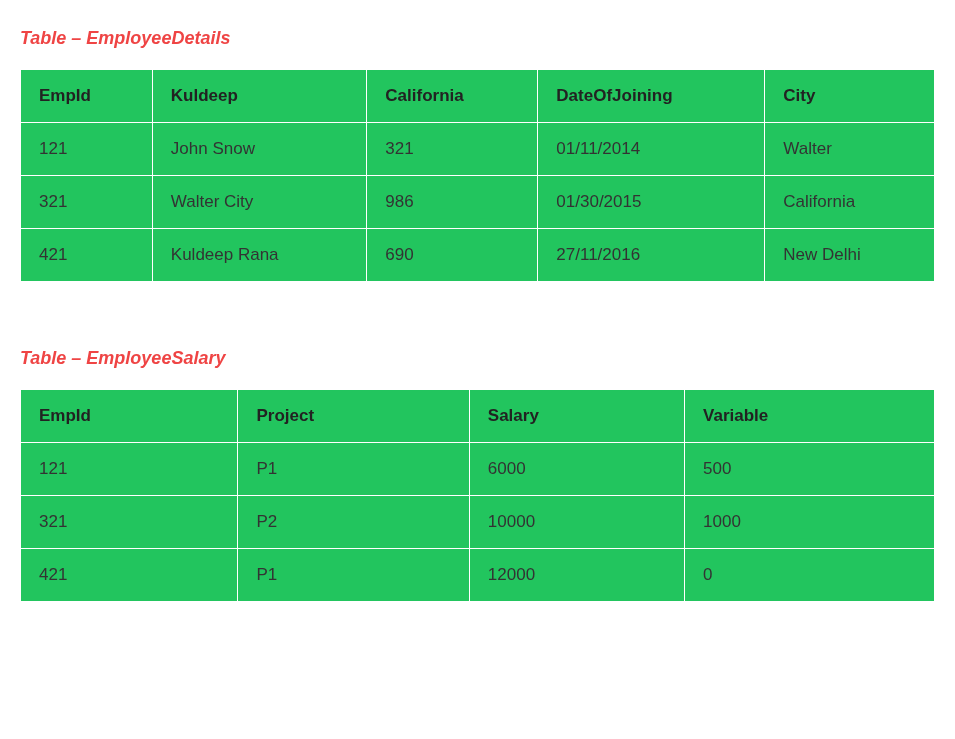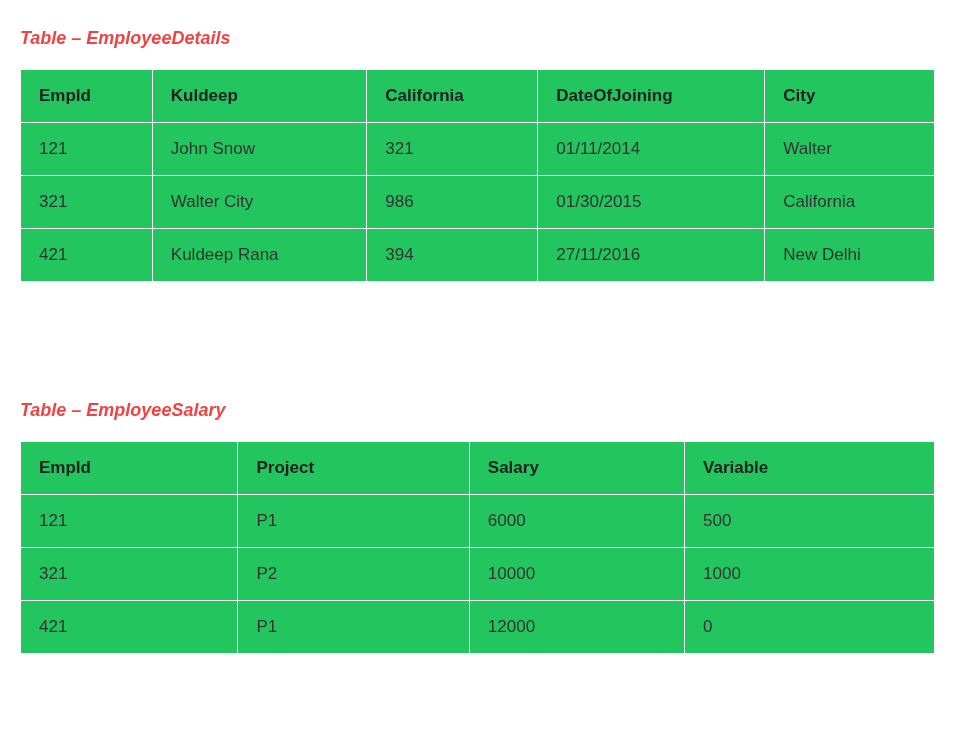--- a/index.html
+++ b/index.html
@@ -19,21 +19,21 @@
     .section-title {
       font-size: 18px;
       font-weight: bold;
       color: #ef4444;
       margin-bottom: 20px;
       margin-top: 8px;
       font-style: italic;
     }
     
     .section-title.second {
-      margin-top: 118px;
+      margin-top: 66px;
     }
     
     table {
       width: 100%;
       border-collapse: collapse;
       margin-bottom: 10px;
     }
     
     th, td {
       text-align: left;
@@ -79,21 +79,21 @@
     <tr>
       <td>321</td>
       <td>Walter City</td>
       <td>986</td>
       <td>01/30/2015</td>
       <td>California</td>
     </tr>
     <tr>
       <td>421</td>
       <td>Kuldeep Rana</td>
-      <td>394</td>
+      <td>690</td>
       <td>27/11/2016</td>
       <td>New Delhi</td>
     </tr>
   </tbody>
 </table>
 
 <div class="section-title second">Table – EmployeeSalary</div>
 
 <table>
   <thead>

